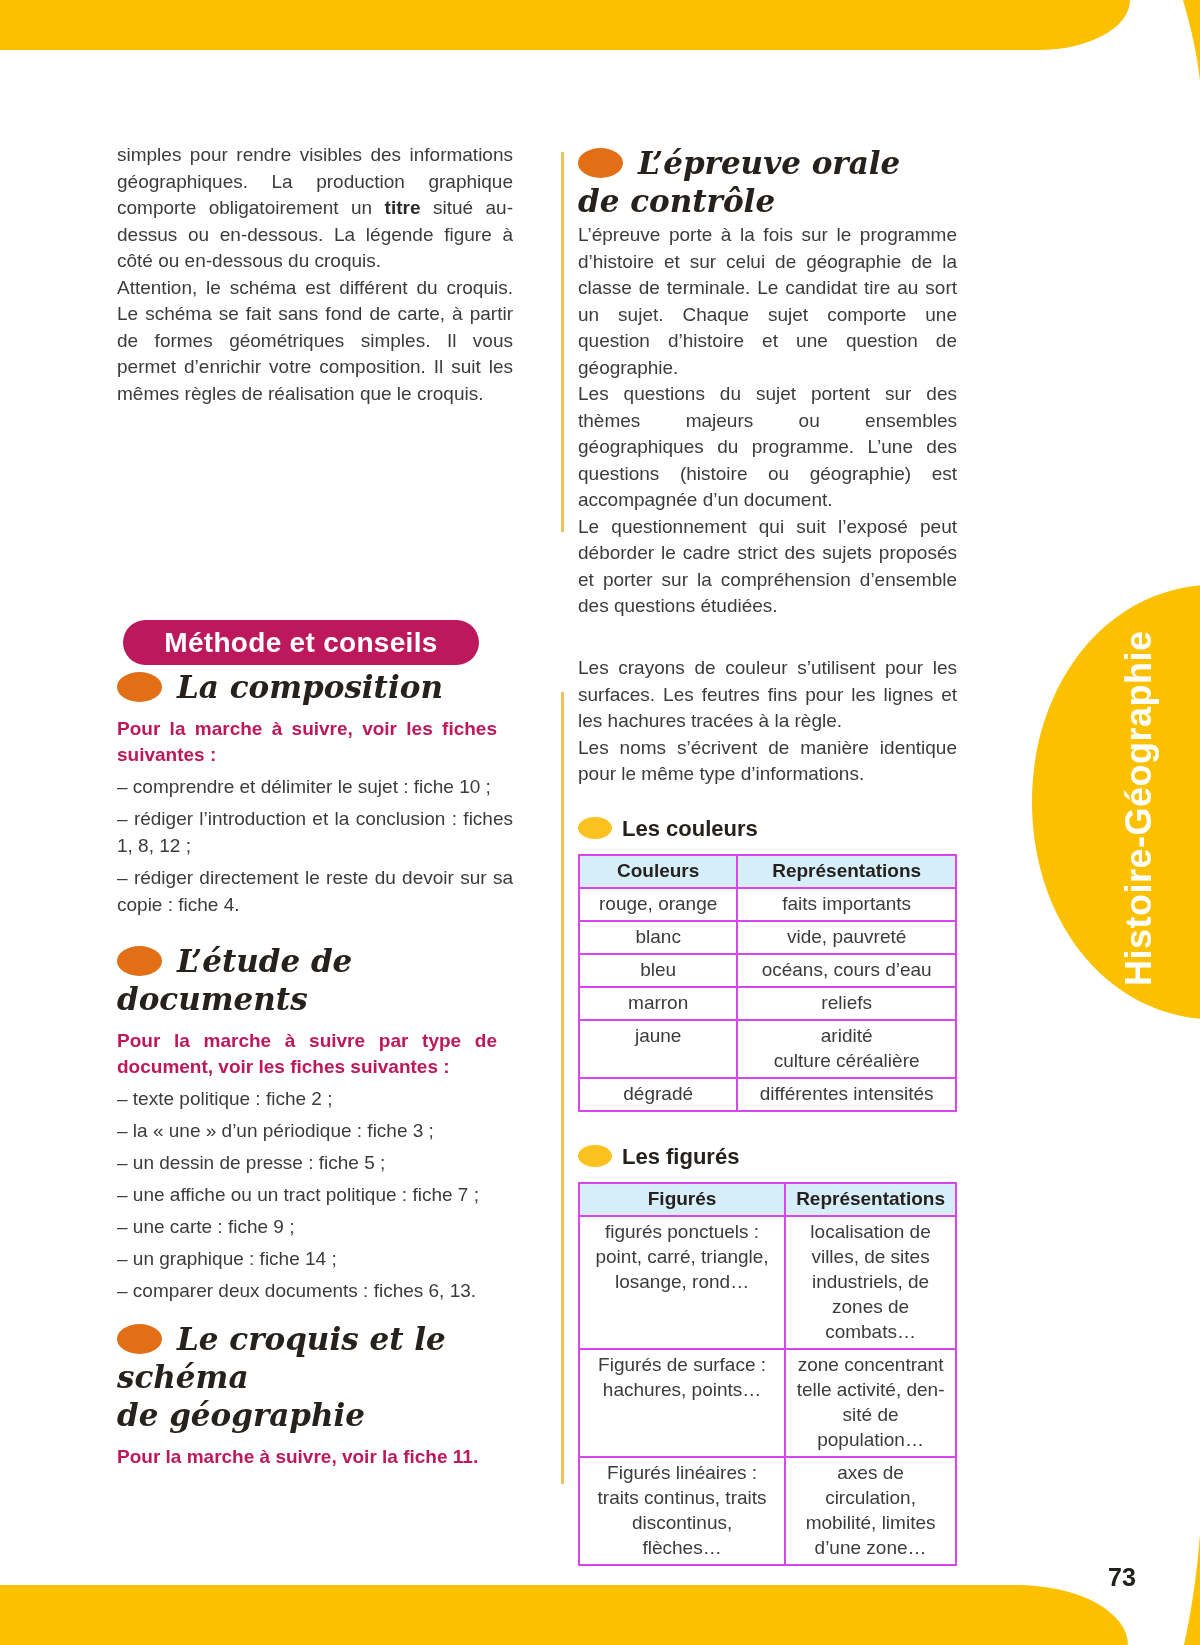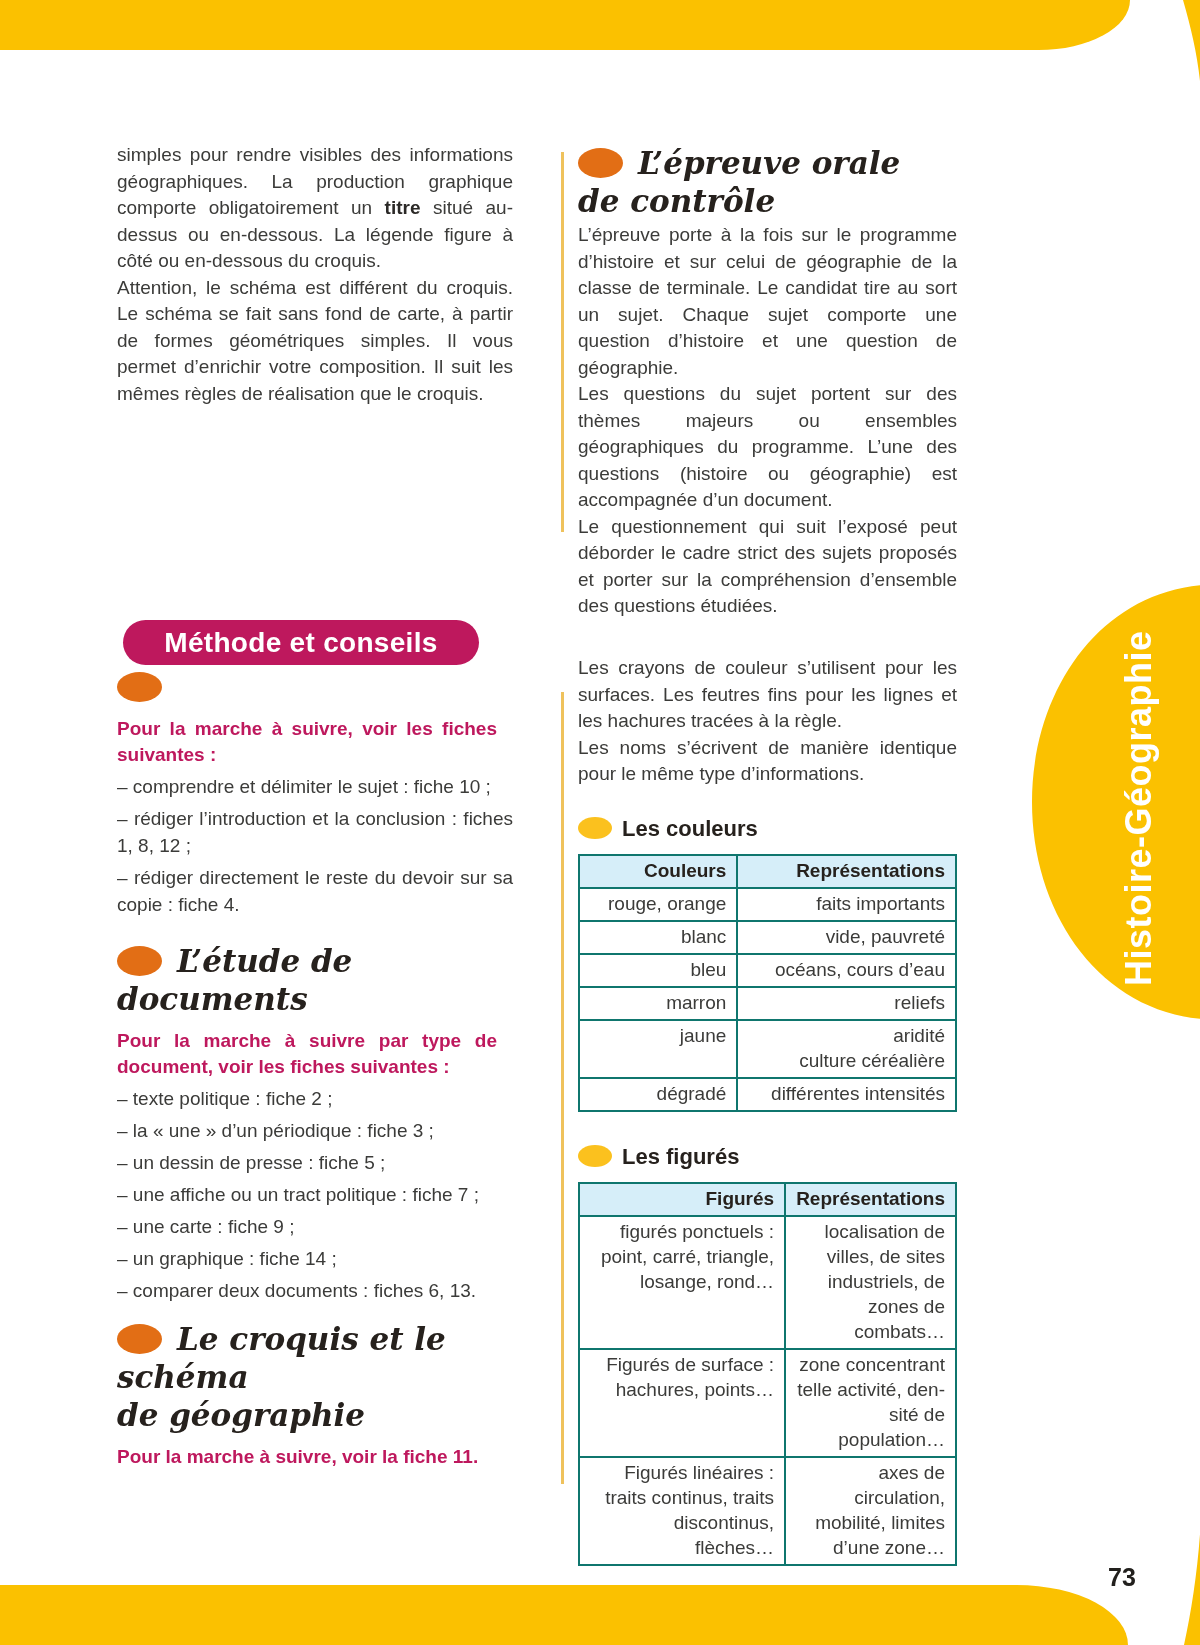--- a/index.html
+++ b/index.html
@@ -80,22 +80,22 @@
     display:inline-block; width:34px; height:22px; background:#FBC11E;
     border-radius:50%; margin-right:10px; vertical-align:-3px;
   }
 
   
   table.tbl {
     border-collapse:collapse; width:100%; margin-top:12px;
     background:#ffffff;
   }
   table.tbl th, table.tbl td {
-    border:2px solid #0f766e; font-size:19px; line-height:25px;
-    padding:2px 10px 4px 10px; text-align:right; vertical-align:top;
+    border:2px solid #d946ef; font-size:19px; line-height:25px;
+    padding:2px 10px 4px 10px; text-align:center; vertical-align:top;
     color:#3b3b39; white-space:pre-line;
   }
   table.tbl th { background:#D6EEF9; font-weight:bold; color:#26211d; }
 </style>
 </head>
 <body>
 
 <div class="page">
 
   <div class="band-top"></div>
@@ -133,21 +133,21 @@
     <p class="p">Le questionnement qui suit l’exposé peut déborder le cadre strict des sujets proposés et porter sur la compréhension d’ensemble des questions étudiées.</p>
   </div>
 
   <div class="banner">
     <span>Méthode et conseils</span>
   </div>
 
   <div class="col col-left-main">
 
     <h2 class="h-serif">
-      <span class="h-line"><span class="ob"></span></span>
+      <span class="h-line"><span class="ob"></span><span>La composition</span></span>
     </h2>
     <p class="intro">Pour la marche à suivre, voir les fiches suivantes :</p>
     <div class="li">– comprendre et délimiter le sujet : fiche 10 ;</div>
     <div class="li">– rédiger l’introduction et la conclusion : fiches 1, 8, 12 ;</div>
     <div class="li">– rédiger directement le reste du devoir sur sa copie : fiche 4.</div>
 
     <h2 class="h-serif mt24">
       <span class="h-line"><span class="ob"></span><span>L’étude de documents</span></span>
     </h2>
     <p class="intro">Pour la marche à suivre par type de document, voir les fiches suivantes :</p>

